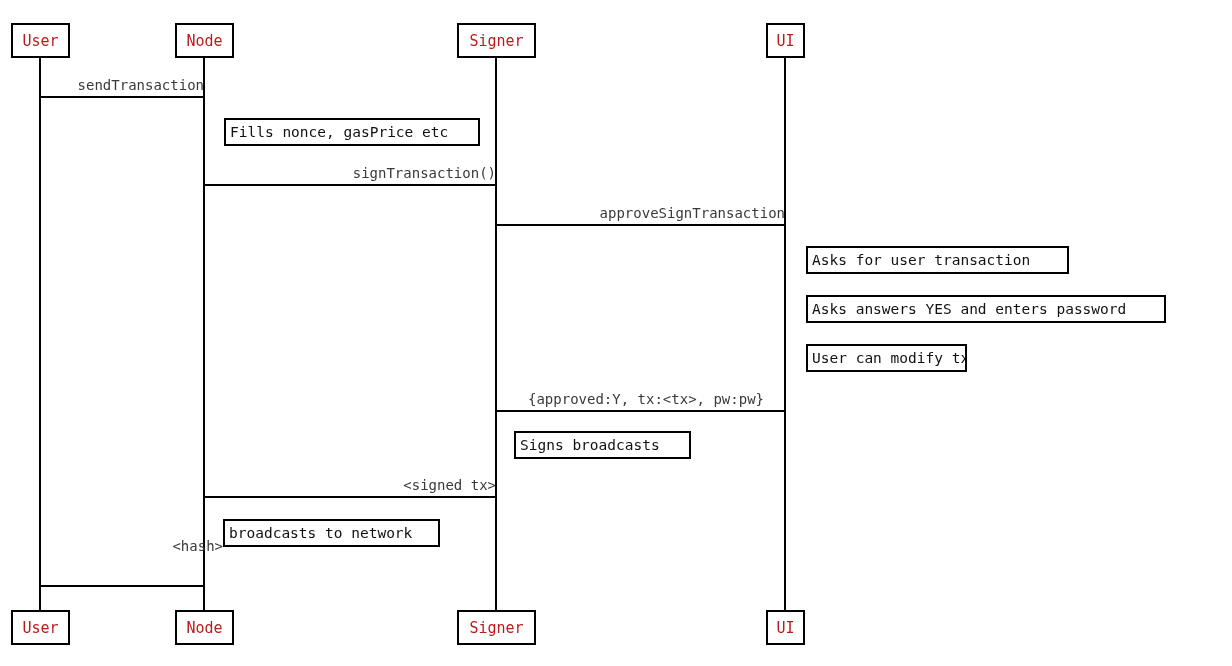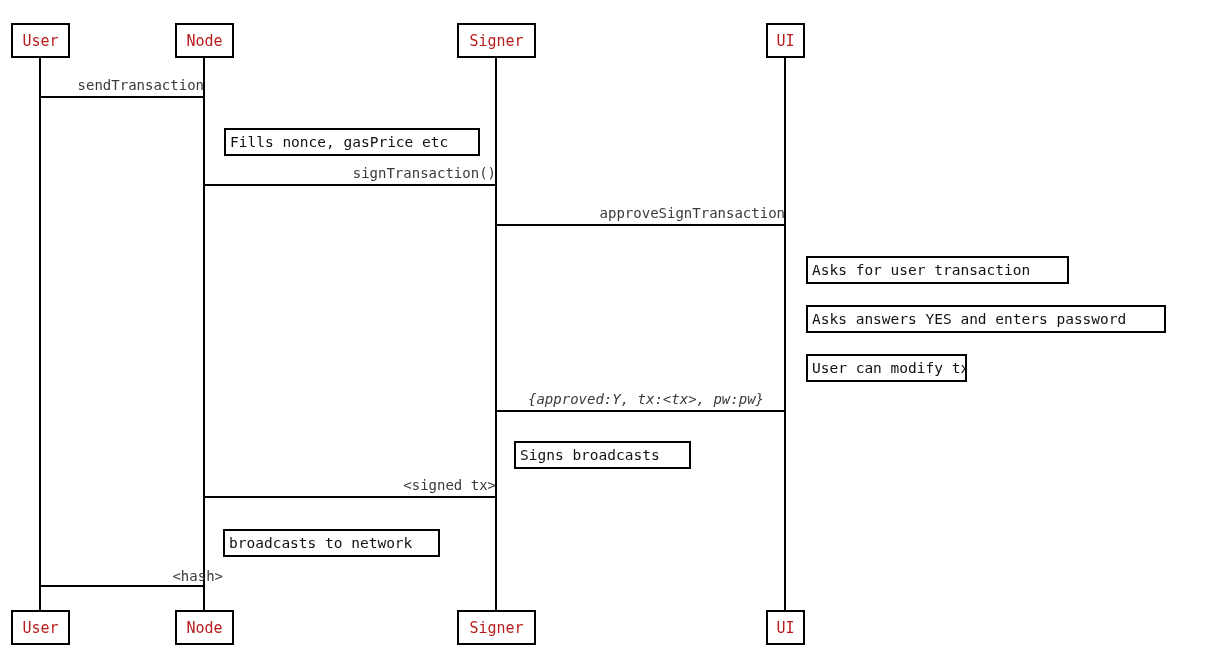--- a/index.html
+++ b/index.html
@@ -77,21 +77,20 @@
     background: #ffffff;
     font-family: "DejaVu Sans Mono", monospace;
     font-size: 14.5px;
     color: #111111;
     height: 28px;
     line-height: 24px;
     padding-left: 4px;
     white-space: nowrap;
     overflow: hidden;
     z-index: 6;
-    margin-top: 10px;
   }
 </style>
 </head>
 <body>
 
 <div id="diagram">
     <div class="lifeline" style="left: 39px; top: 58px; height: 552px;"></div>
     <div class="lifeline" style="left: 203px; top: 58px; height: 552px;"></div>
     <div class="lifeline" style="left: 495px; top: 58px; height: 552px;"></div>
     <div class="lifeline" style="left: 784px; top: 58px; height: 552px;"></div>
@@ -99,25 +98,25 @@
     <div class="activation" style="left: 203px; top: 96px; height: 489px;"></div>
     <div class="activation" style="left: 495px; top: 184px; height: 312px;"></div>
     <div class="activation" style="left: 784px; top: 224px; height: 186px;"></div>
     <div class="message" style="left: 40px; top: 96px; width: 164px;"></div>
     <div class="message-label" style="left: 40px; width: 164px; top: 77px;">sendTransaction</div>
     <div class="message" style="left: 204px; top: 184px; width: 292px;"></div>
     <div class="message-label" style="left: 204px; width: 292px; top: 165px;">signTransaction()</div>
     <div class="message" style="left: 496px; top: 224px; width: 289px;"></div>
     <div class="message-label" style="left: 496px; width: 289px; top: 205px;">approveSignTransaction</div>
     <div class="message" style="left: 496px; top: 410px; width: 289px;"></div>
-    <div class="message-label" style="left: 496px; width: 268px; top: 391px; font-style: italic;">{approved:Y, tx:&lt;tx&gt;, pw:pw}</div>
+    <div class="message-label" style="left: 496px; width: 268px; top: 391px;">{approved:Y, tx:&lt;tx&gt;, pw:pw}</div>
     <div class="message" style="left: 204px; top: 496px; width: 292px;"></div>
     <div class="message-label" style="left: 204px; width: 292px; top: 477px;">&lt;signed tx&gt;</div>
     <div class="message" style="left: 40px; top: 585px; width: 164px;"></div>
-    <div class="message-label" style="left: 40px; width: 183px; top: 568px;">&lt;hash&gt;</div>
+    <div class="message-label" style="left: 40px; width: 183px; top: 538px;">&lt;hash&gt;</div>
     <div class="participant" style="left: 11px; top: 23px; width: 59px;">
       <span>User</span>
     </div>
     <div class="participant" style="left: 11px; top: 610px; width: 59px;">
       <span>User</span>
     </div>
     <div class="participant" style="left: 175px; top: 23px; width: 59px;">
       <span>Node</span>
     </div>
     <div class="participant" style="left: 175px; top: 610px; width: 59px;">

